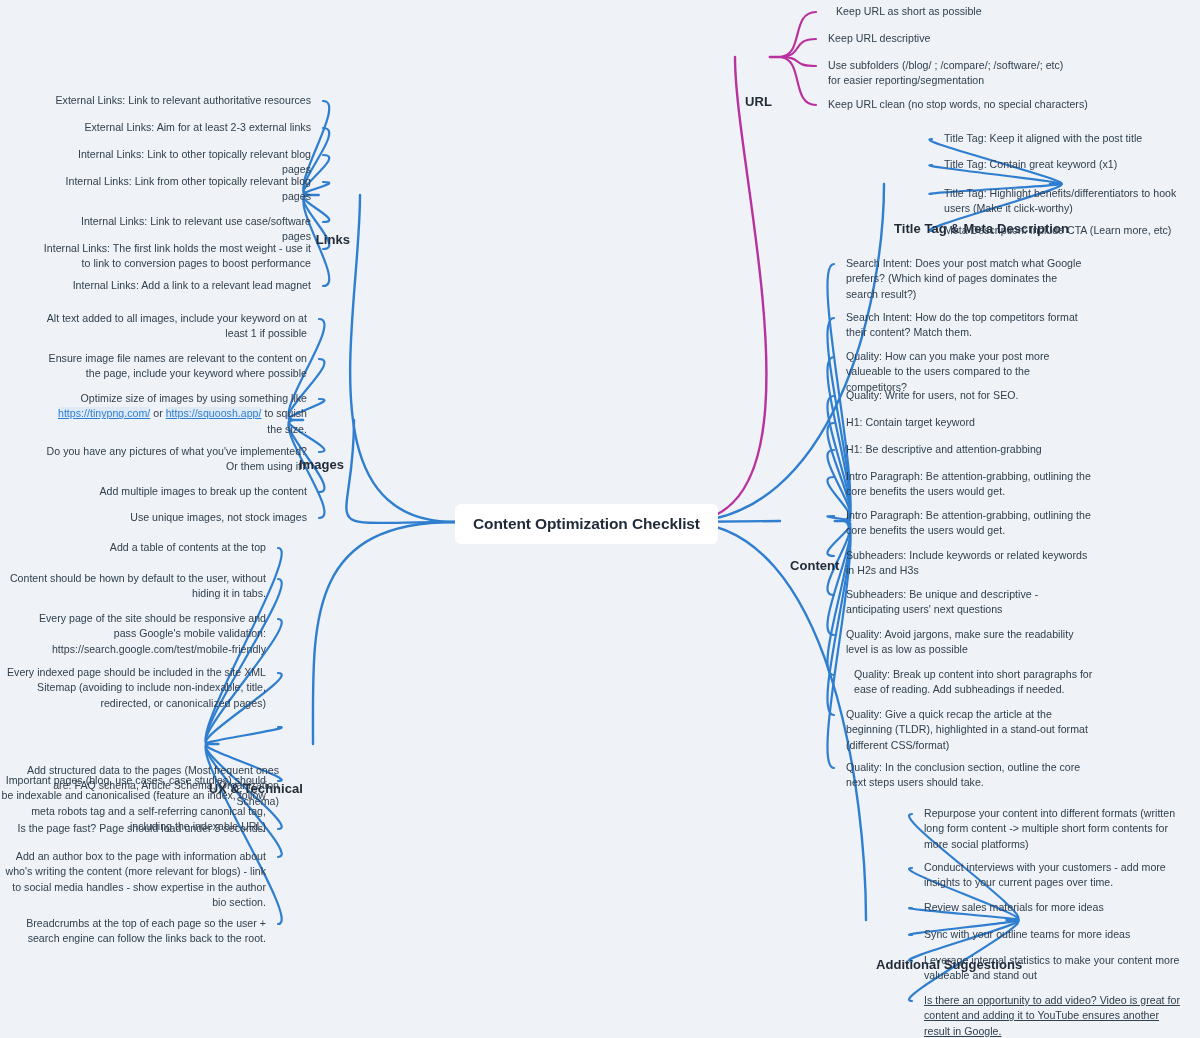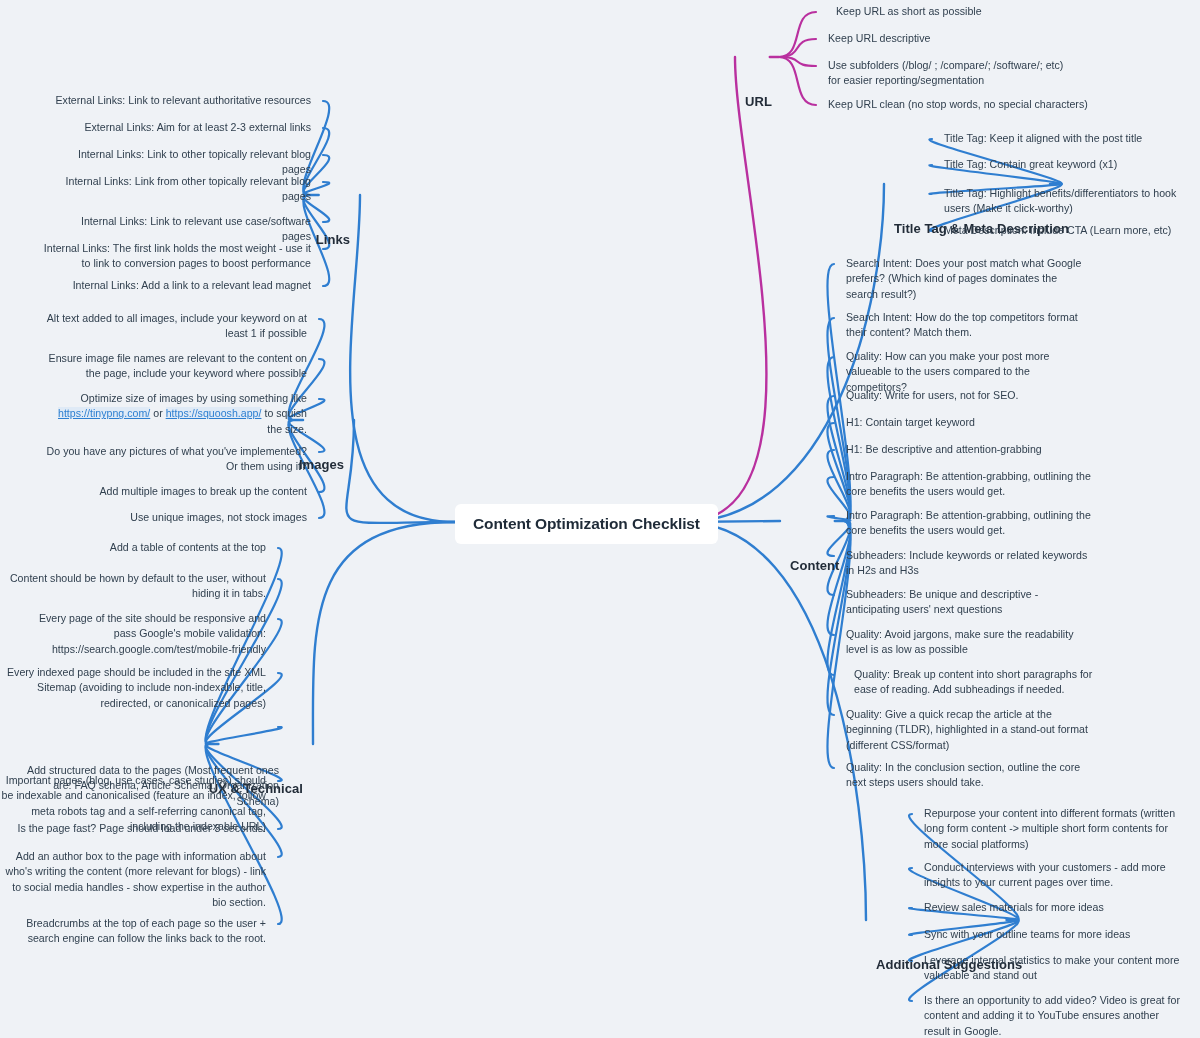--- a/index.html
+++ b/index.html
@@ -153,21 +153,21 @@
       <div class="leaf r" style="width: 245px; top: 627px; left: 846px;">Quality: Avoid jargons, make sure the readability level is as low as possible</div>
       <div class="leaf r" style="width: 245px; top: 667px; left: 846px; margin-left: 8px;">Quality: Break up content into short paragraphs for ease of reading. Add subheadings if needed.</div>
       <div class="leaf r" style="width: 245px; top: 707px; left: 846px;">Quality: Give a quick recap the article at the beginning (TLDR), highlighted in a stand-out format (different CSS/format)</div>
       <div class="leaf r" style="width: 245px; top: 760px; left: 846px;">Quality: In the conclusion section, outline the core next steps users should take.</div>
       <div class="branch-label r" style="left: 876px; top: 920px;">Additional Suggestions</div>
       <div class="leaf r" style="width: 260px; top: 806px; left: 924px;">Repurpose your content into different formats (written long form content -&gt; multiple short form contents for more social platforms)</div>
       <div class="leaf r" style="width: 260px; top: 860px; left: 924px;">Conduct interviews with your customers - add more insights to your current pages over time.</div>
       <div class="leaf r" style="width: 260px; top: 900px; left: 924px;">Review sales materials for more ideas</div>
       <div class="leaf r" style="width: 260px; top: 927px; left: 924px;">Sync with your outline teams for more ideas</div>
       <div class="leaf r" style="width: 260px; top: 953px; left: 924px;">Leverage internal statistics to make your content more valueable and stand out</div>
-      <div class="leaf r" style="width: 260px; top: 993px; left: 924px;">Is there an opportunity to add video? Video is great for content and adding it to YouTube ensures another result in Google.</div>
+      <div class="leaf r" style="width: 260px; top: 993px; left: 924px; text-decoration: underline;">Is there an opportunity to add video? Video is great for content and adding it to YouTube ensures another result in Google.</div>
       <div class="branch-label l" style="left: 350px; top: 195px;">Links</div>
       <div class="leaf l" style="width: 260px; top: 93px; left: 51px;">External Links: Link to relevant authoritative resources</div>
       <div class="leaf l" style="width: 260px; top: 120px; left: 51px;">External Links: Aim for at least 2-3 external links</div>
       <div class="leaf l" style="width: 260px; top: 147px; left: 51px;">Internal Links: Link to other topically relevant blog pages</div>
       <div class="leaf l" style="width: 255px; top: 174px; left: 56px;">Internal Links: Link from other topically relevant blog pages</div>
       <div class="leaf l" style="width: 260px; top: 214px; left: 51px;">Internal Links: Link to relevant use case/software pages</div>
       <div class="leaf l" style="width: 270px; top: 241px; left: 41px;">Internal Links: The first link holds the most weight - use it to link to conversion pages to boost performance</div>
       <div class="leaf l" style="width: 260px; top: 278px; left: 51px;">Internal Links: Add a link to a relevant lead magnet</div>
       <div class="branch-label l" style="left: 344px; top: 420px;">Images</div>
       <div class="leaf l" style="width: 265px; top: 311px; left: 42px;">Alt text added to all images, include your keyword on at least 1 if possible</div>

